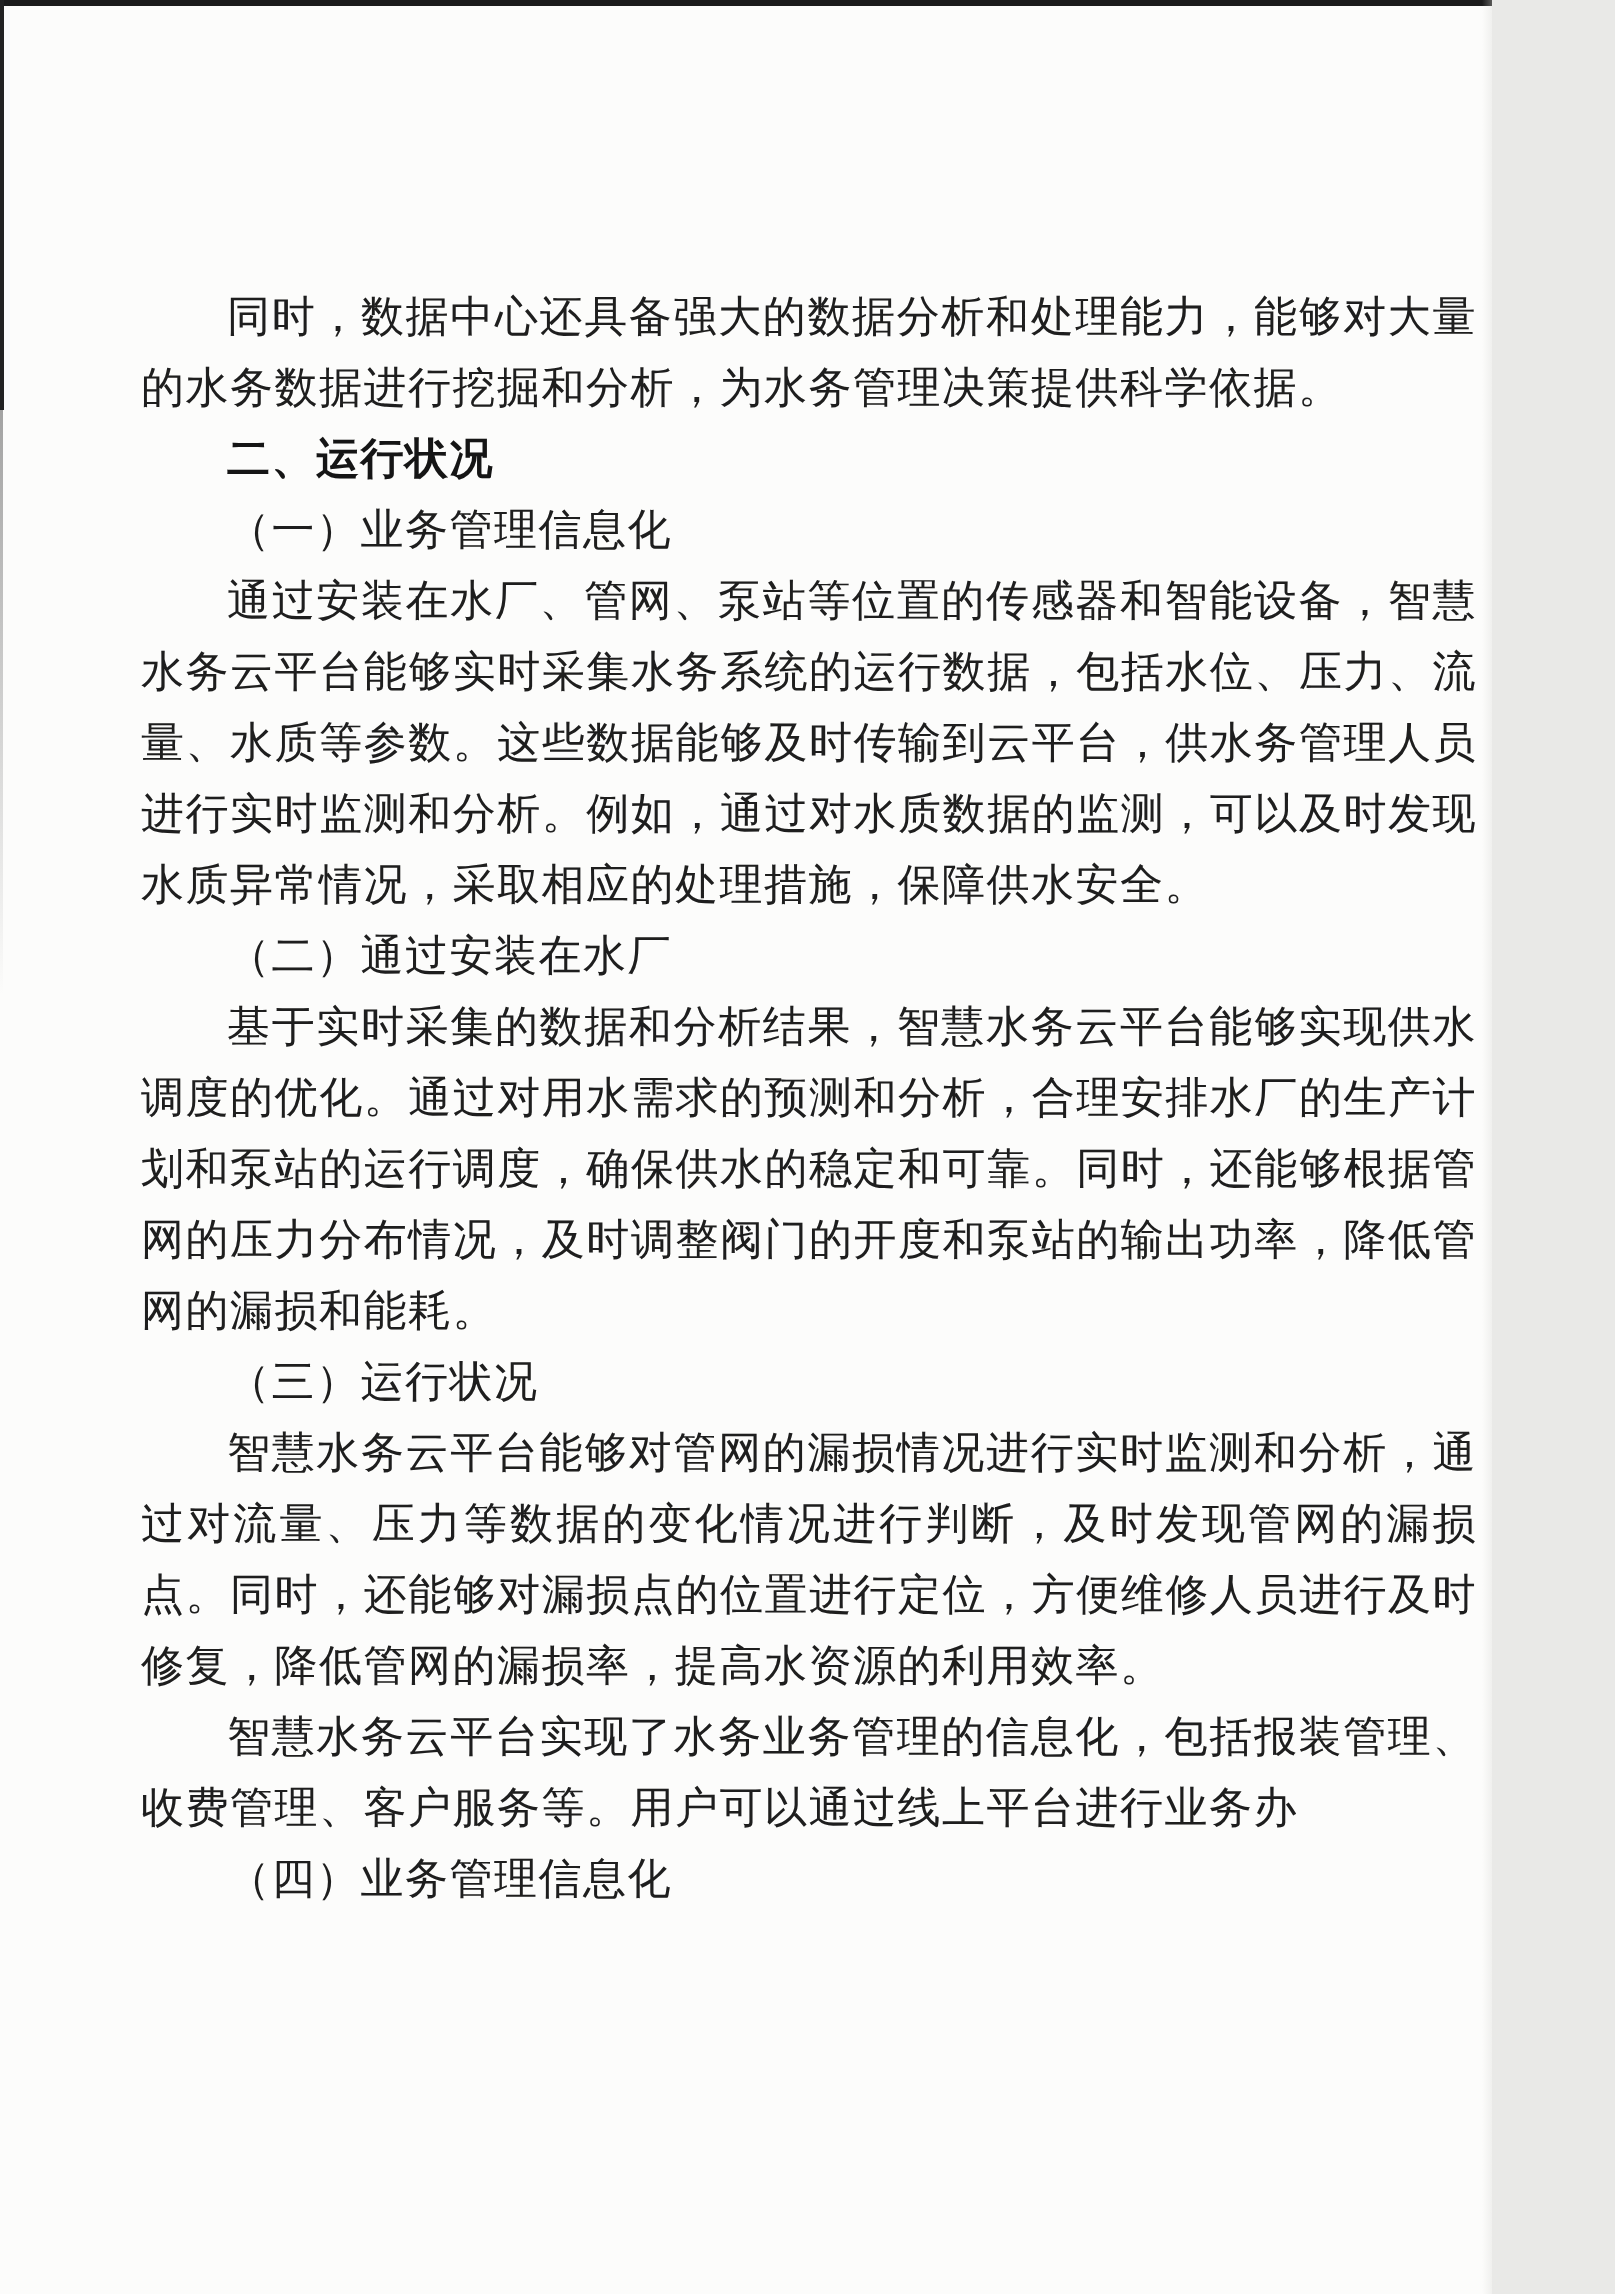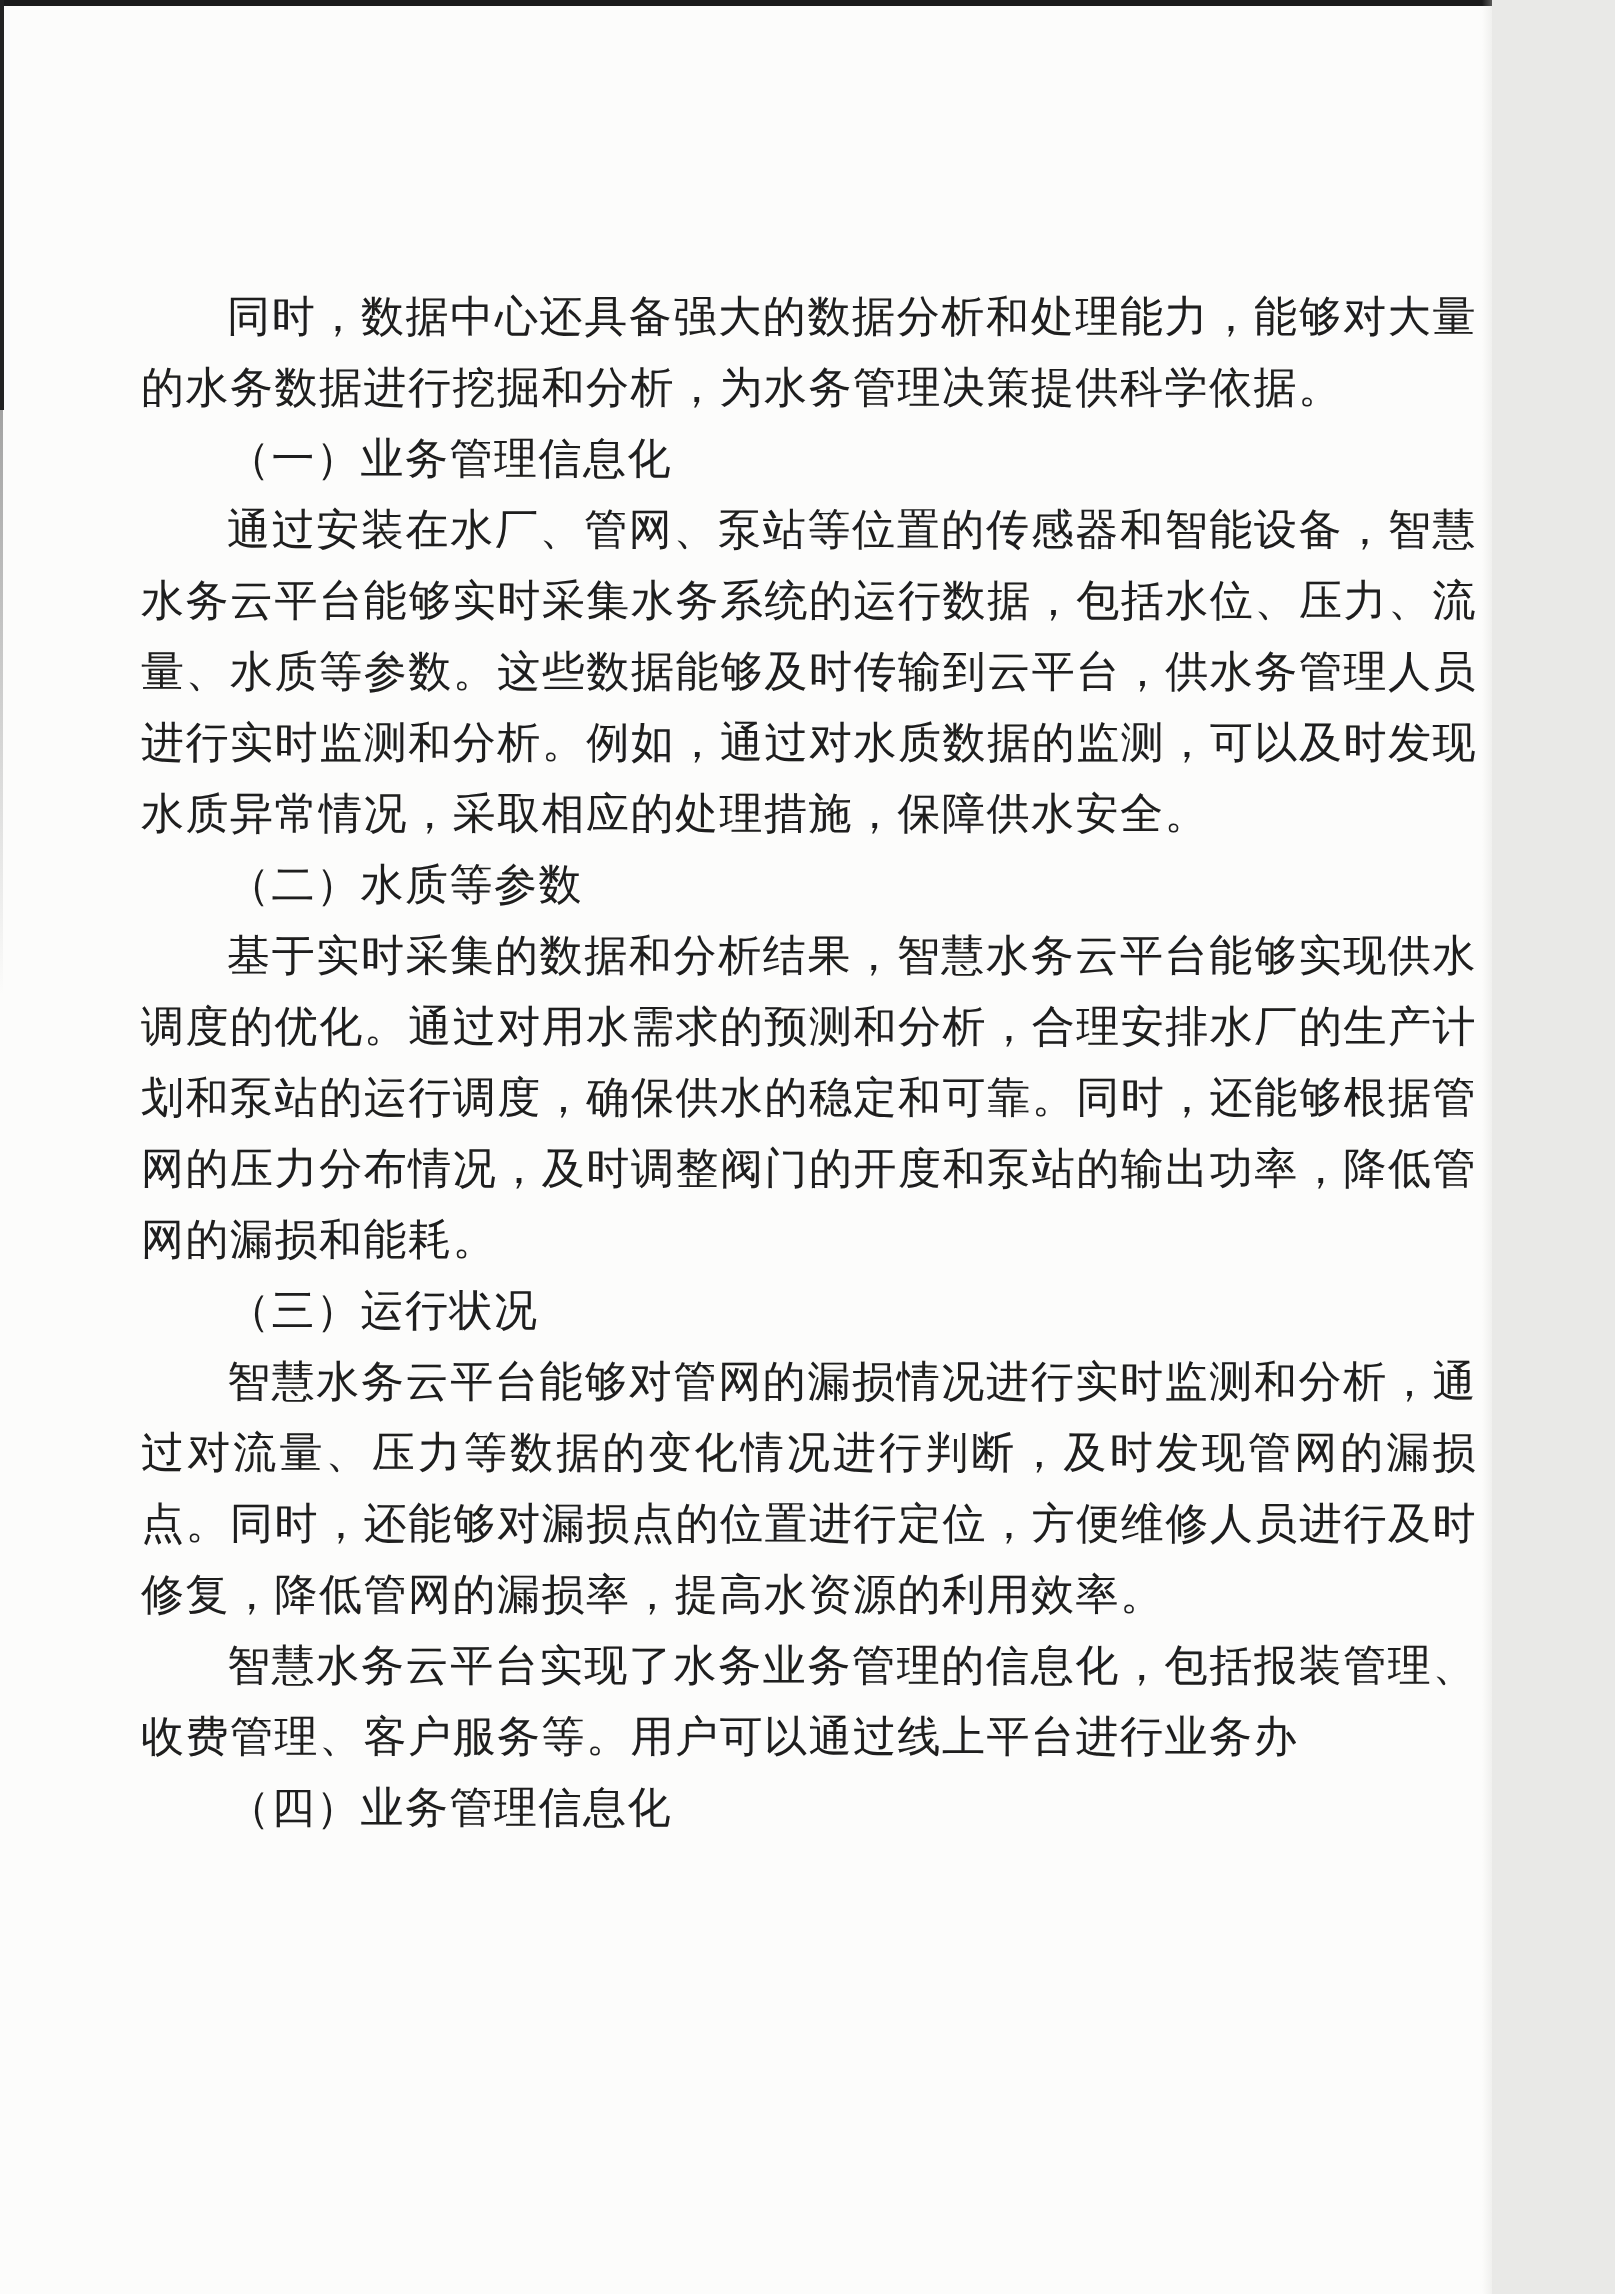--- a/index.html
+++ b/index.html
@@ -71,23 +71,24 @@
 
 <div class="scan-page">
 
   <div class="edge-top"></div>
   <div class="edge-left"></div>
   <div class="edge-left-faint"></div>
   <div class="page-shadow-right"></div>
 
   <div class="text-body">
     <p class="block paragraph">同时，数据中心还具备强大的数据分析和处理能力，能够对大量的水务数据进行挖掘和分析，为水务管理决策提供科学依据。</p>
+    <p class="block heading-1">二、运行状况</p>
     <p class="block heading-2">（一）业务管理信息化</p>
     <p class="block paragraph">通过安装在水厂、管网、泵站等位置的传感器和智能设备，智慧水务云平台能够实时采集水务系统的运行数据，包括水位、压力、流量、水质等参数。这些数据能够及时传输到云平台，供水务管理人员进行实时监测和分析。例如，通过对水质数据的监测，可以及时发现水质异常情况，采取相应的处理措施，保障供水安全。</p>
-    <p class="block heading-2">（二）水质等参数</p>
+    <p class="block heading-2">（二）通过安装在水厂</p>
     <p class="block paragraph">基于实时采集的数据和分析结果，智慧水务云平台能够实现供水调度的优化。通过对用水需求的预测和分析，合理安排水厂的生产计划和泵站的运行调度，确保供水的稳定和可靠。同时，还能够根据管网的压力分布情况，及时调整阀门的开度和泵站的输出功率，降低管网的漏损和能耗。</p>
     <p class="block heading-2">（三）运行状况</p>
     <p class="block paragraph">智慧水务云平台能够对管网的漏损情况进行实时监测和分析，通过对流量、压力等数据的变化情况进行判断，及时发现管网的漏损点。同时，还能够对漏损点的位置进行定位，方便维修人员进行及时修复，降低管网的漏损率，提高水资源的利用效率。</p>
     <p class="block paragraph">智慧水务云平台实现了水务业务管理的信息化，包括报装管理、收费管理、客户服务等。用户可以通过线上平台进行业务办</p>
     <p class="block heading-2">（四）业务管理信息化</p>
   </div>
 
 </div>
 
 

